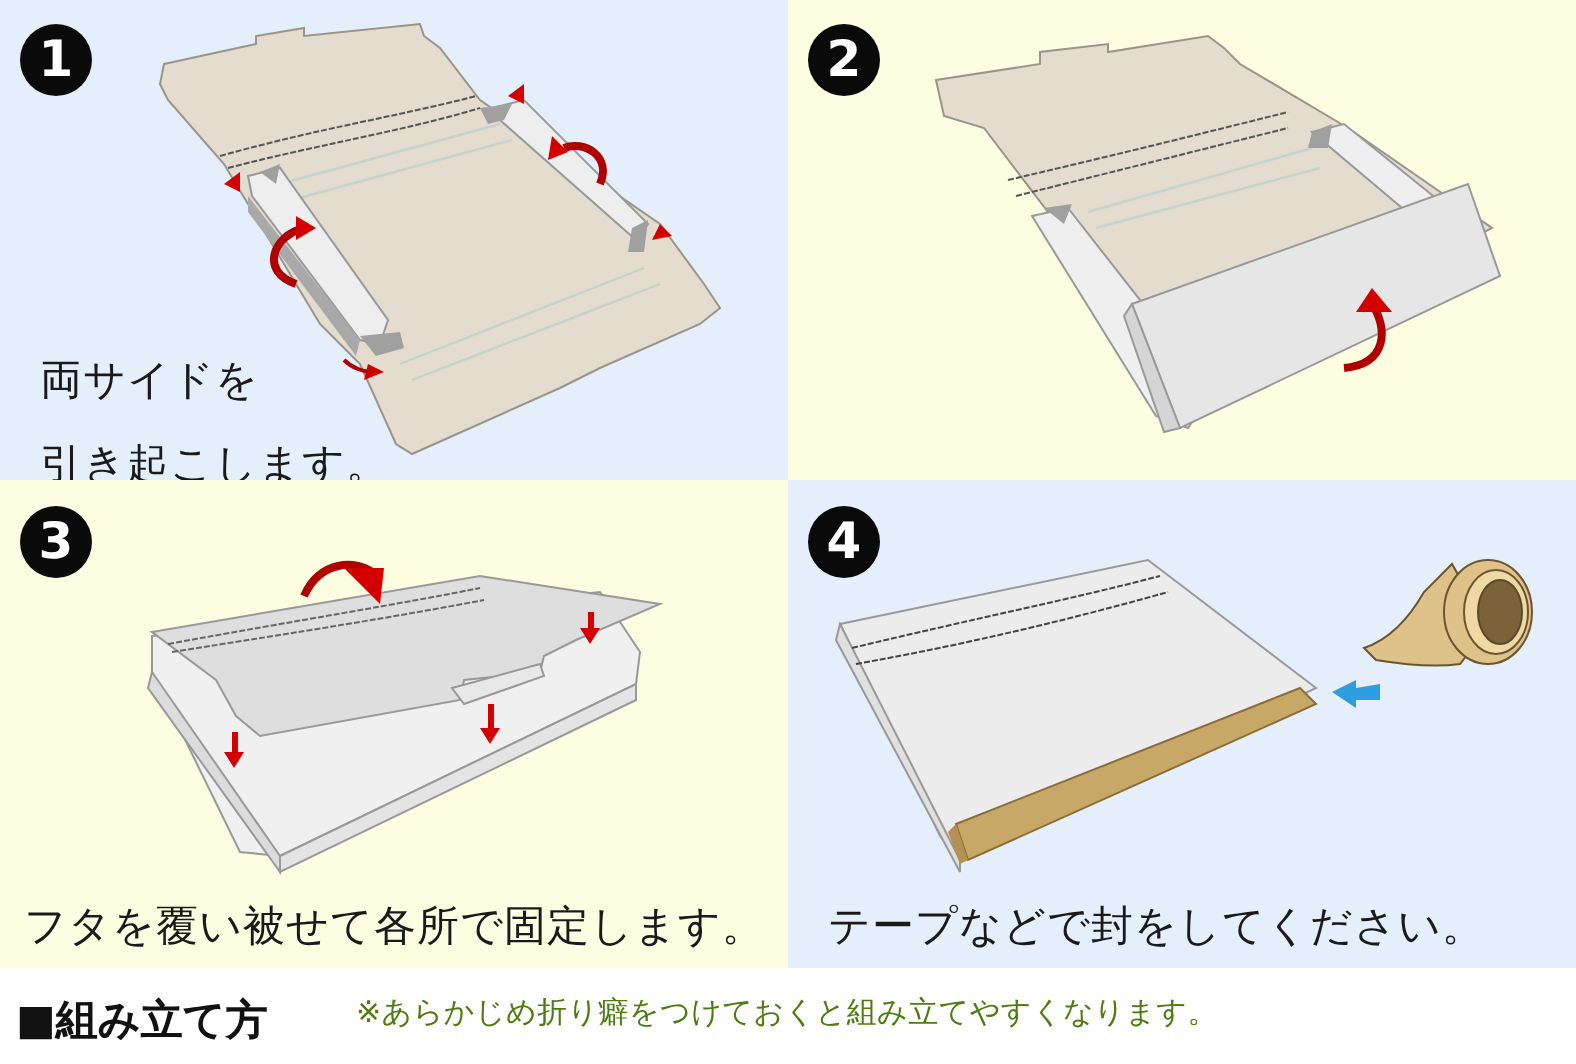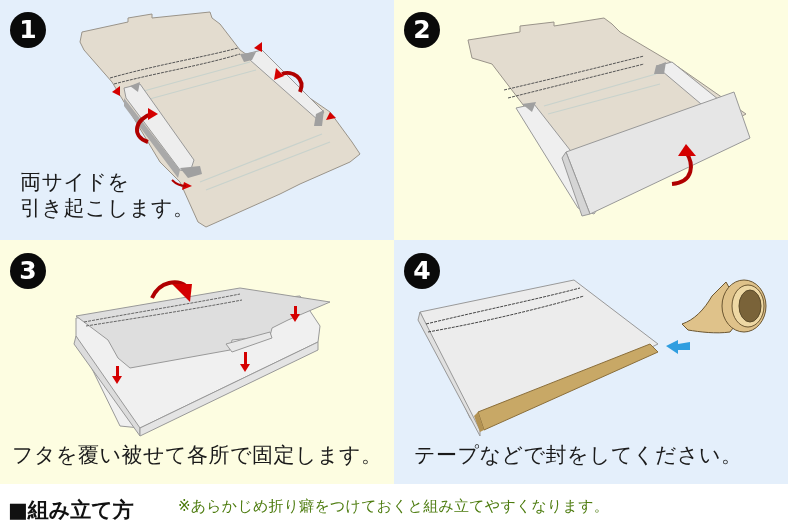--- a/index.html
+++ b/index.html
@@ -9,21 +9,21 @@
   .panel { position:absolute; overflow:hidden; }
   .p1 { left:0; top:0; width:394px; height:240px; background:#e4effb; }
   .p2 { left:394px; top:0; width:394px; height:240px; background:#fdfde1; }
   .p3 { left:0; top:240px; width:394px; height:244px; background:#fdfde1; }
   .p4 { left:394px; top:240px; width:394px; height:244px; background:#e4effb; }
   .num { position:absolute; left:10px; top:12px; width:36px; height:36px; border-radius:50%;
          background:#0a0a0a; color:#fff; font-family:"DejaVu Sans", sans-serif; font-weight:bold;
          font-size:25px; line-height:36px; text-align:center; }
   .p3 .num, .p4 .num { top:13px; }
   .illus { position:absolute; left:0; top:0; width:394px; height:244px; }
-  .caption { position:absolute; font-size:21px; line-height:26px; color:#1a1a1a; white-space:pre; letter-spacing:0.5px; }
+  .caption { position:absolute; font-size:21px; line-height:42px; color:#1a1a1a; white-space:pre; letter-spacing:0.5px; }
   .p1 .caption { left:20px; top:169px; }
   .p2 .caption { left:20px; top:106px; line-height:31px; }
   .p3 .caption { left:12px; top:202px; }
   .p4 .caption { left:20px; top:202px;font-family:Liberation Serif, serif; }
   .footer { position:absolute; left:0; top:484px; width:788px; height:48px; background:#ffffff; }
   .footer .title { position:absolute; left:8px; top:12px; font-size:21px; font-weight:bold; color:#111; }
   .footer .note { position:absolute; left:178px; top:13px; font-size:15px; color:#4d7c0f; letter-spacing:0.2px; }
 </style>
 </head>
 <body>

